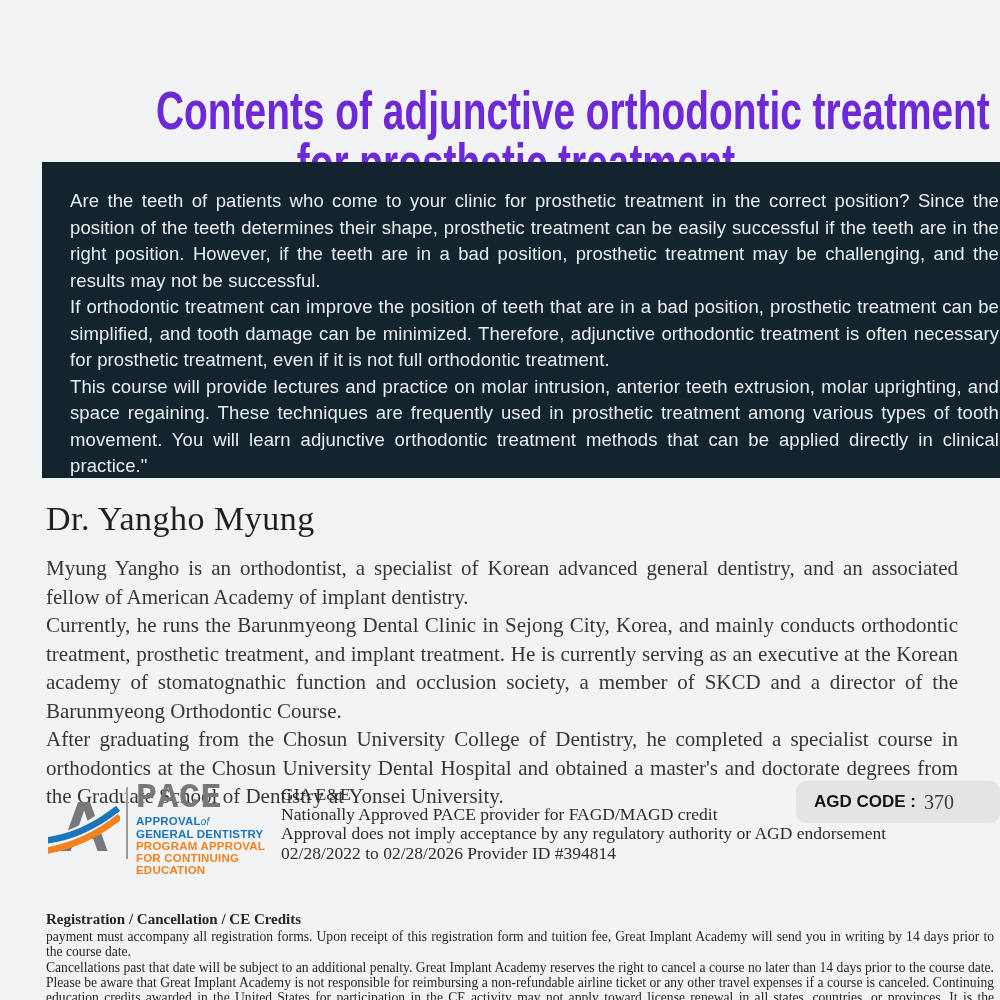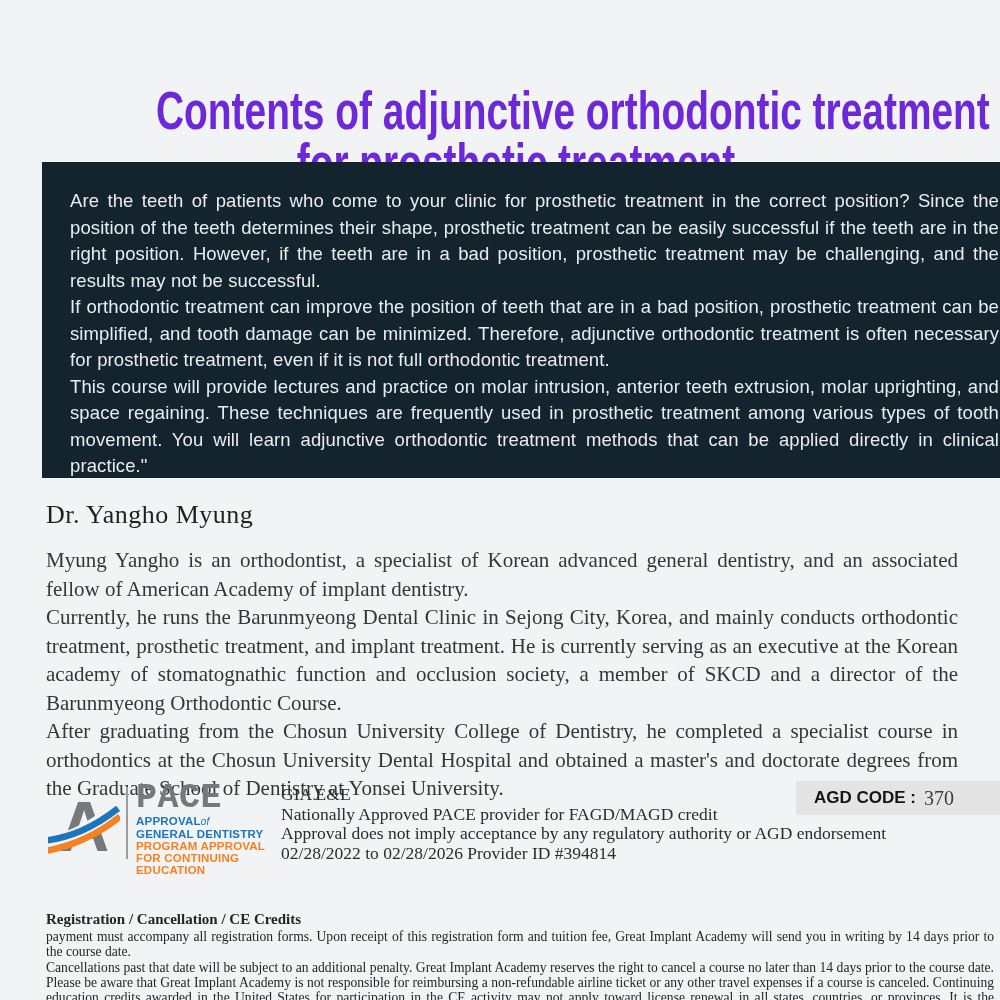--- a/index.html
+++ b/index.html
@@ -57,21 +57,21 @@
   .speaker {
     position: absolute;
     top: 500px;
     left: 46px;
     width: 912px;
     color: #2e2f31;
   }
   .speaker h2 {
     font-family: "Liberation Serif", serif;
     font-weight: normal;
-    font-size: 26px;
+    font-size: 34px;
     letter-spacing: 0.5px;
     color: #1f2022;
     margin-bottom: 16px;
   }
   .speaker p {
     font-family: "Liberation Serif", serif;
     font-size: 21px;
     line-height: 28.5px;
     text-align: justify;
     color: #343639;
@@ -115,25 +115,26 @@
     line-height: 19.5px;
     color: #2b2c2e;
     white-space: nowrap;
   }
 
   .agd-box {
     position: absolute;
     top: 781px;
     right: 0;
     width: 204px;
-    height: 34px;
+    height: 42px;
     background: #e4e4e4;
     display: flex;
     align-items: center;
     padding-left: 18px;
+    border-radius: 10px;
   }
   .agd-label {
     font-family: "Liberation Sans", sans-serif;
     font-weight: bold;
     font-size: 17px;
     color: #141414;
   }
   .agd-value {
     font-family: "Liberation Serif", serif;
     font-size: 20px;

